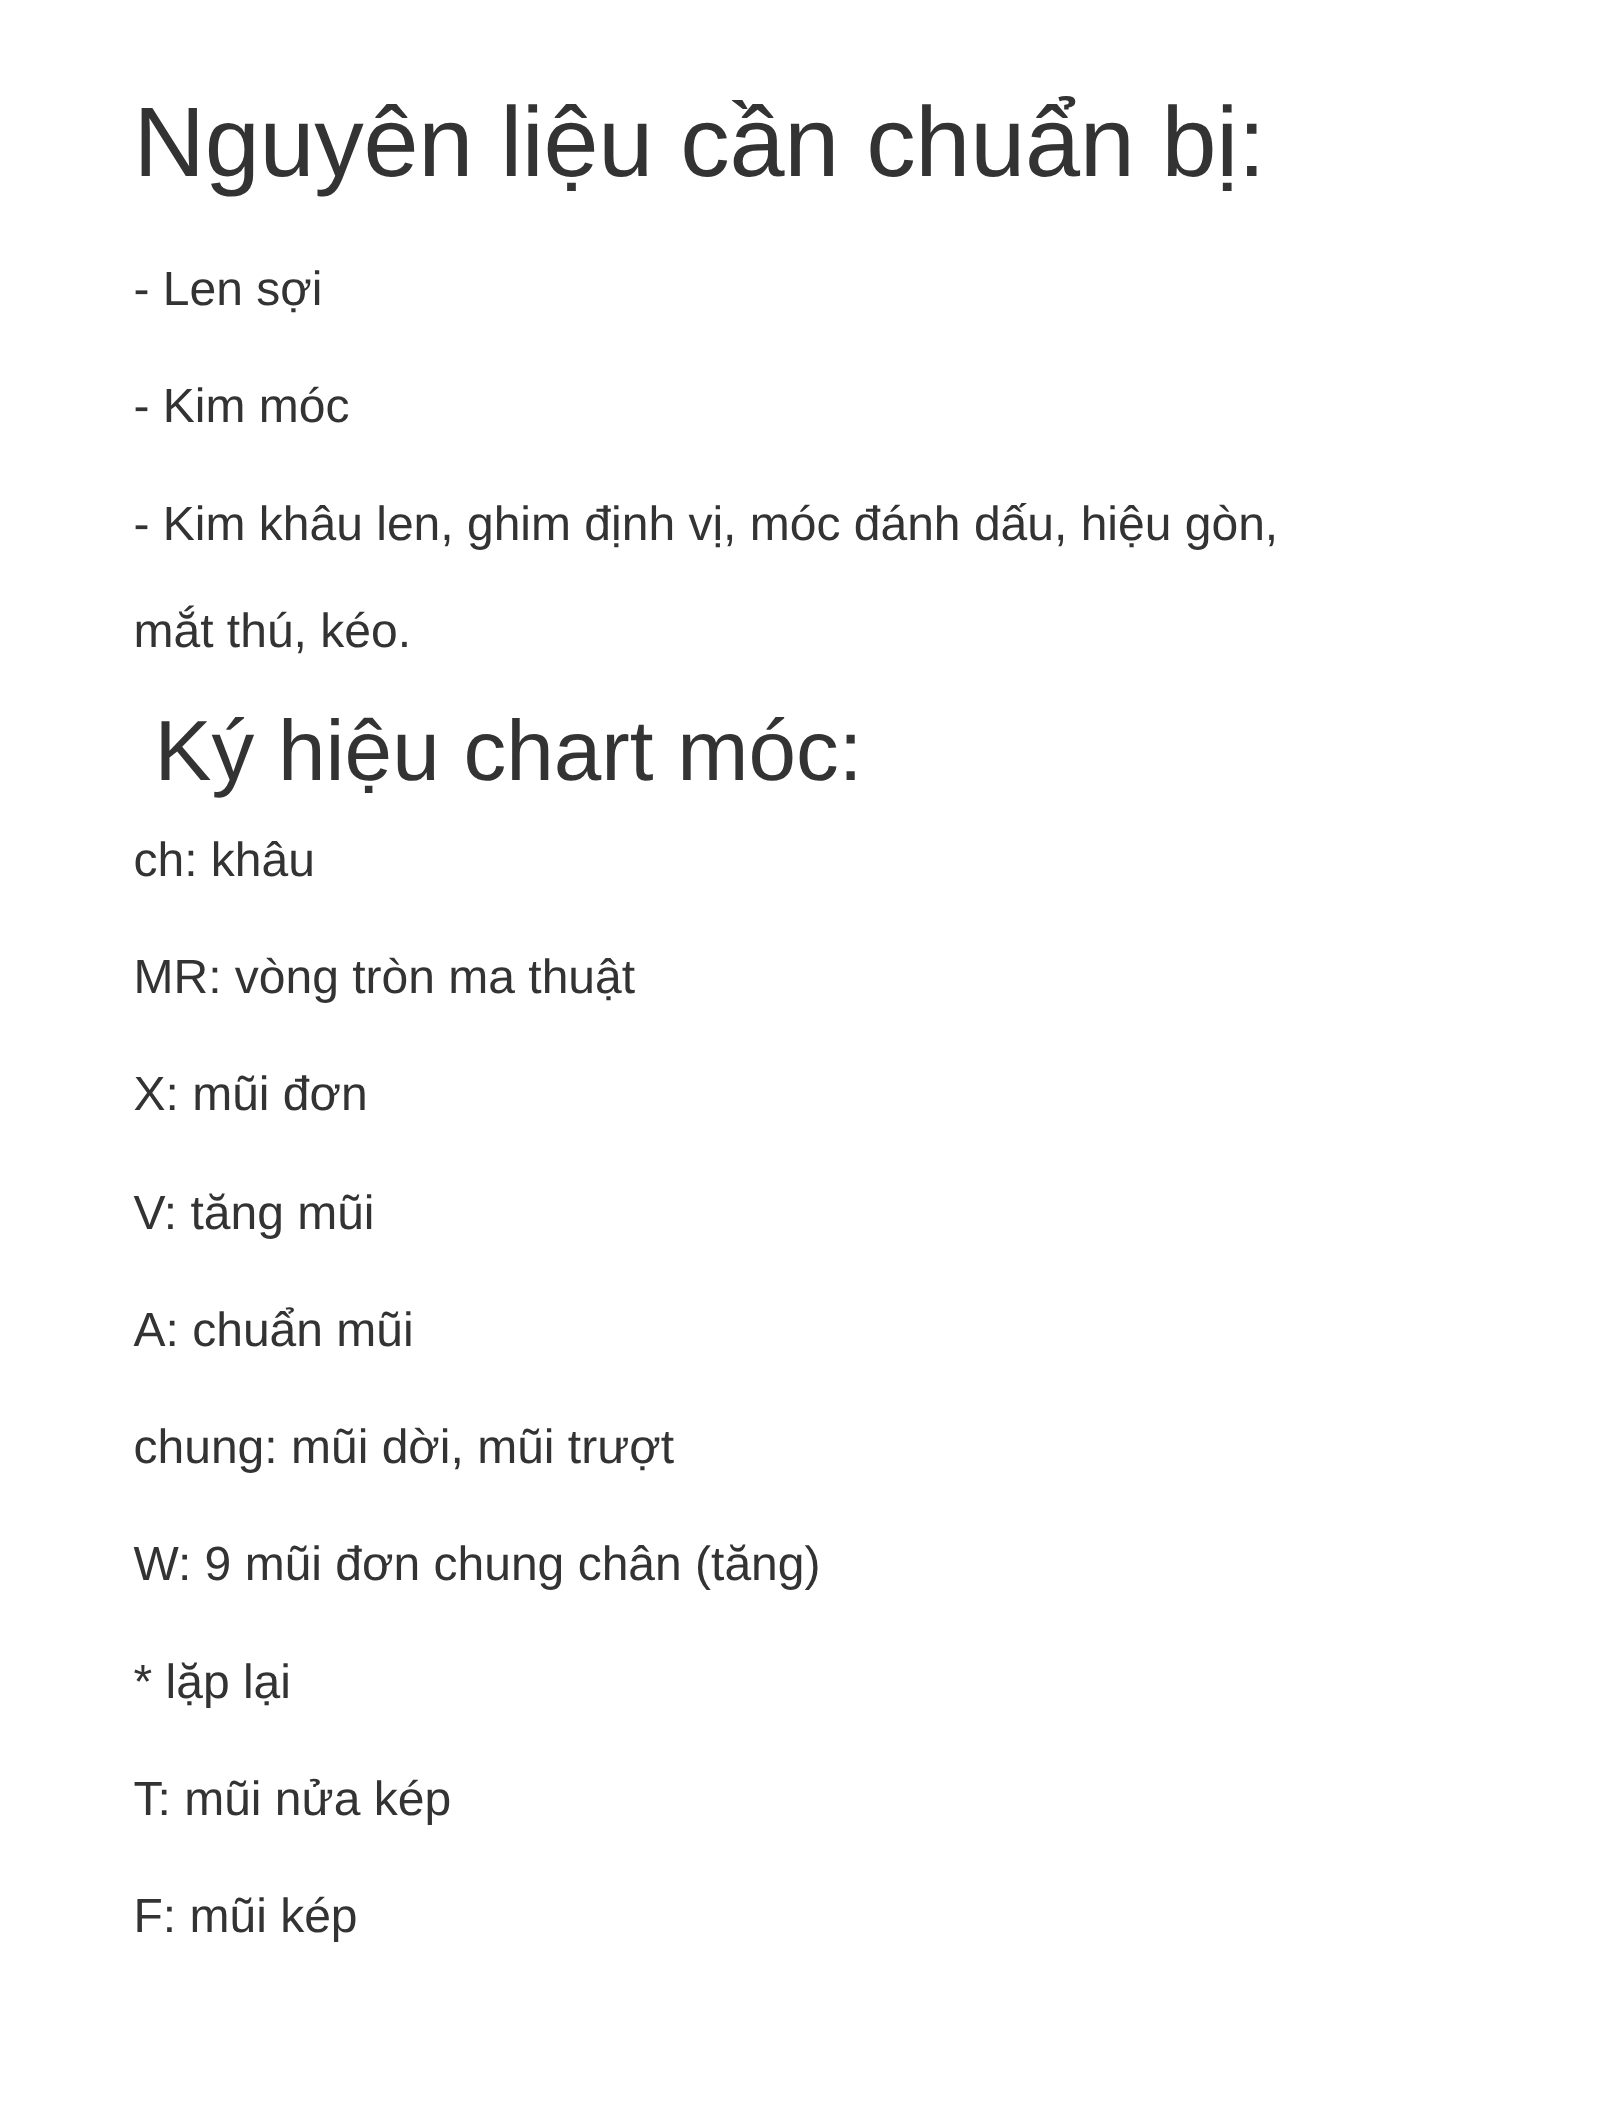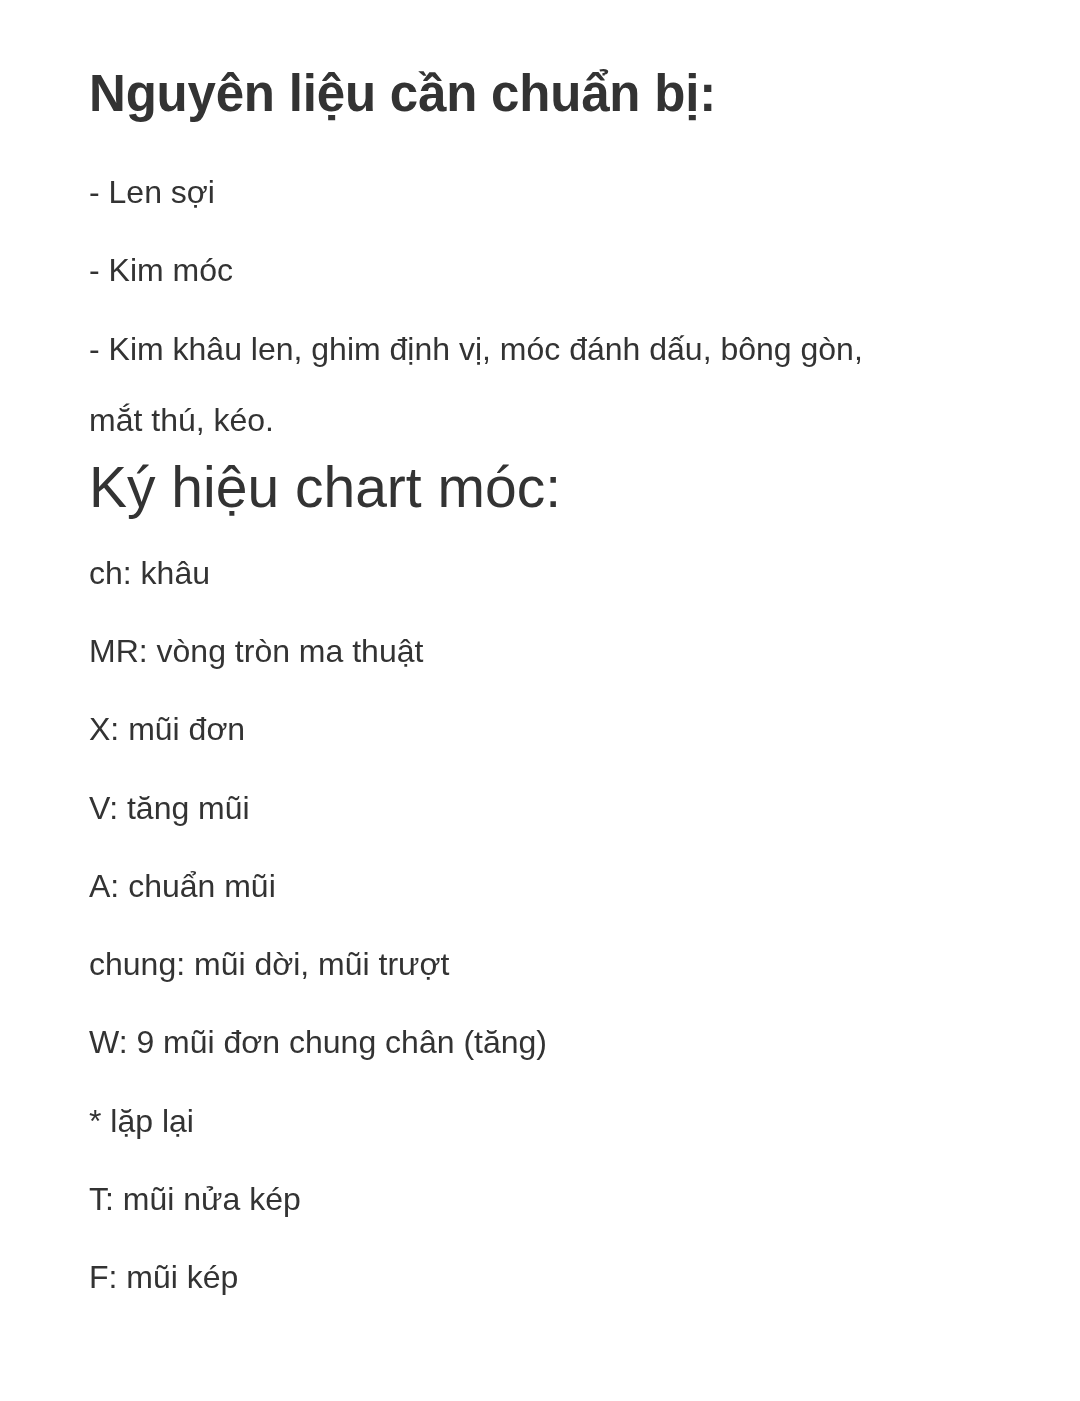--- a/index.html
+++ b/index.html
@@ -19,28 +19,28 @@
       position: absolute;
       left: 89px;
       top: 0;
       width: 900px;
     }
     h1 {
       margin: 0;
       position: absolute;
       left: 0;
       top: 44px;
-      font-size: 51px;
-      font-weight: bold;
+      font-size: 66px;
+      font-weight: normal;
       line-height: 100px;
       white-space: nowrap;
       letter-spacing: -0.2px;
     }
     h2 {
-      margin: 0;
+      margin: 14px;
       position: absolute;
       left: 0;
       top: 447px;
       font-size: 57px;
       font-weight: normal;
       line-height: 80px;
       white-space: nowrap;
     }
     .line {
       position: absolute;
@@ -51,21 +51,21 @@
     }
   </style>
 </head>
 <body>
 
 <div class="content">
   <h1>Nguyên liệu cần chuẩn bị:</h1>
 
   <div class="line" style="top:166px">- Len sợi</div>
   <div class="line" style="top:244px">- Kim móc</div>
-  <div class="line" style="top:323px">- Kim khâu len, ghim định vị, móc đánh dấu, bông gòn,</div>
+  <div class="line" style="top:323px">- Kim khâu len, ghim định vị, móc đánh dấu, hiệu gòn,</div>
   <div class="line" style="top:394px">mắt thú, kéo.</div>
 
   <h2>Ký hiệu chart móc:</h2>
 
   <div class="line" style="top:547px">ch: khâu</div>
   <div class="line" style="top:625px">MR: vòng tròn ma thuật</div>
   <div class="line" style="top:703px">X: mũi đơn</div>
   <div class="line" style="top:782px">V: tăng mũi</div>
   <div class="line" style="top:860px">A: chuẩn mũi</div>
   <div class="line" style="top:938px">chung: mũi dời, mũi trượt</div>

